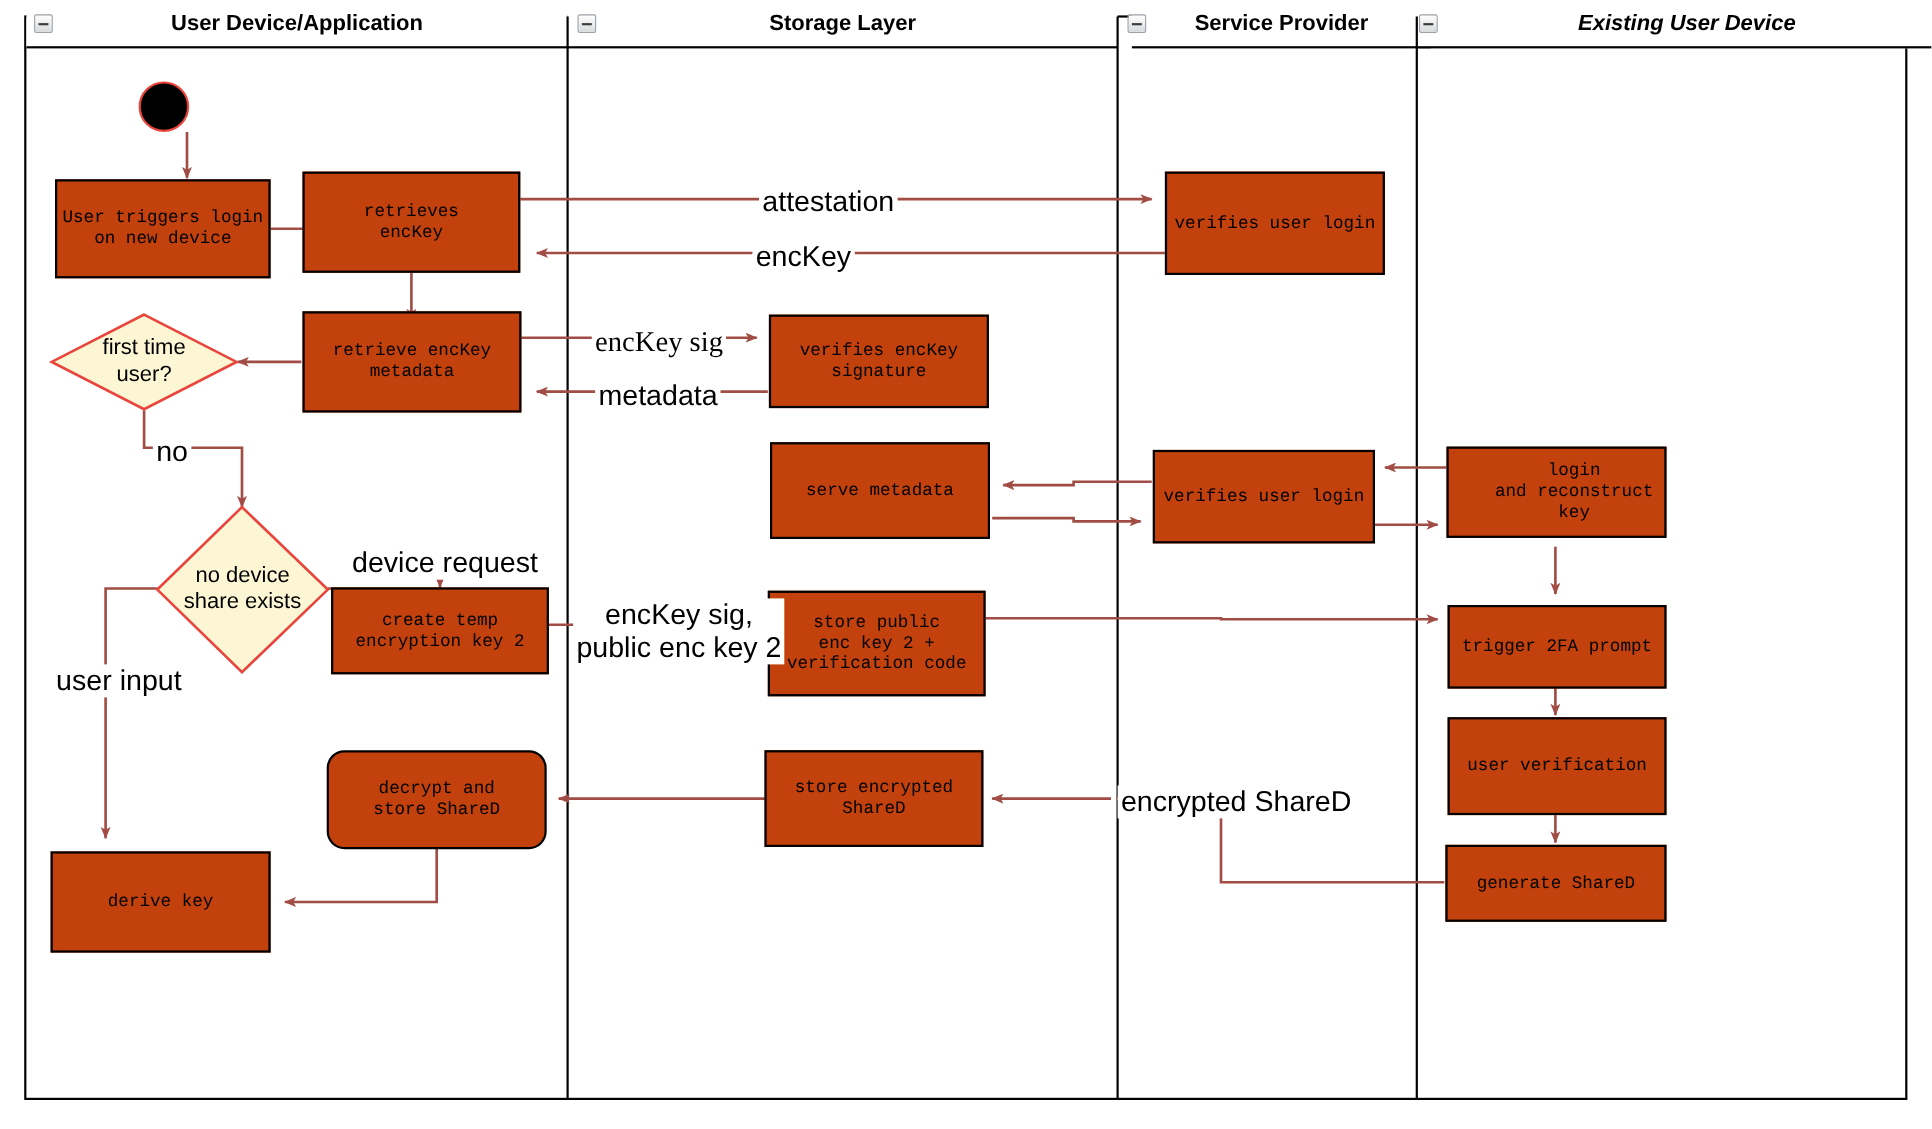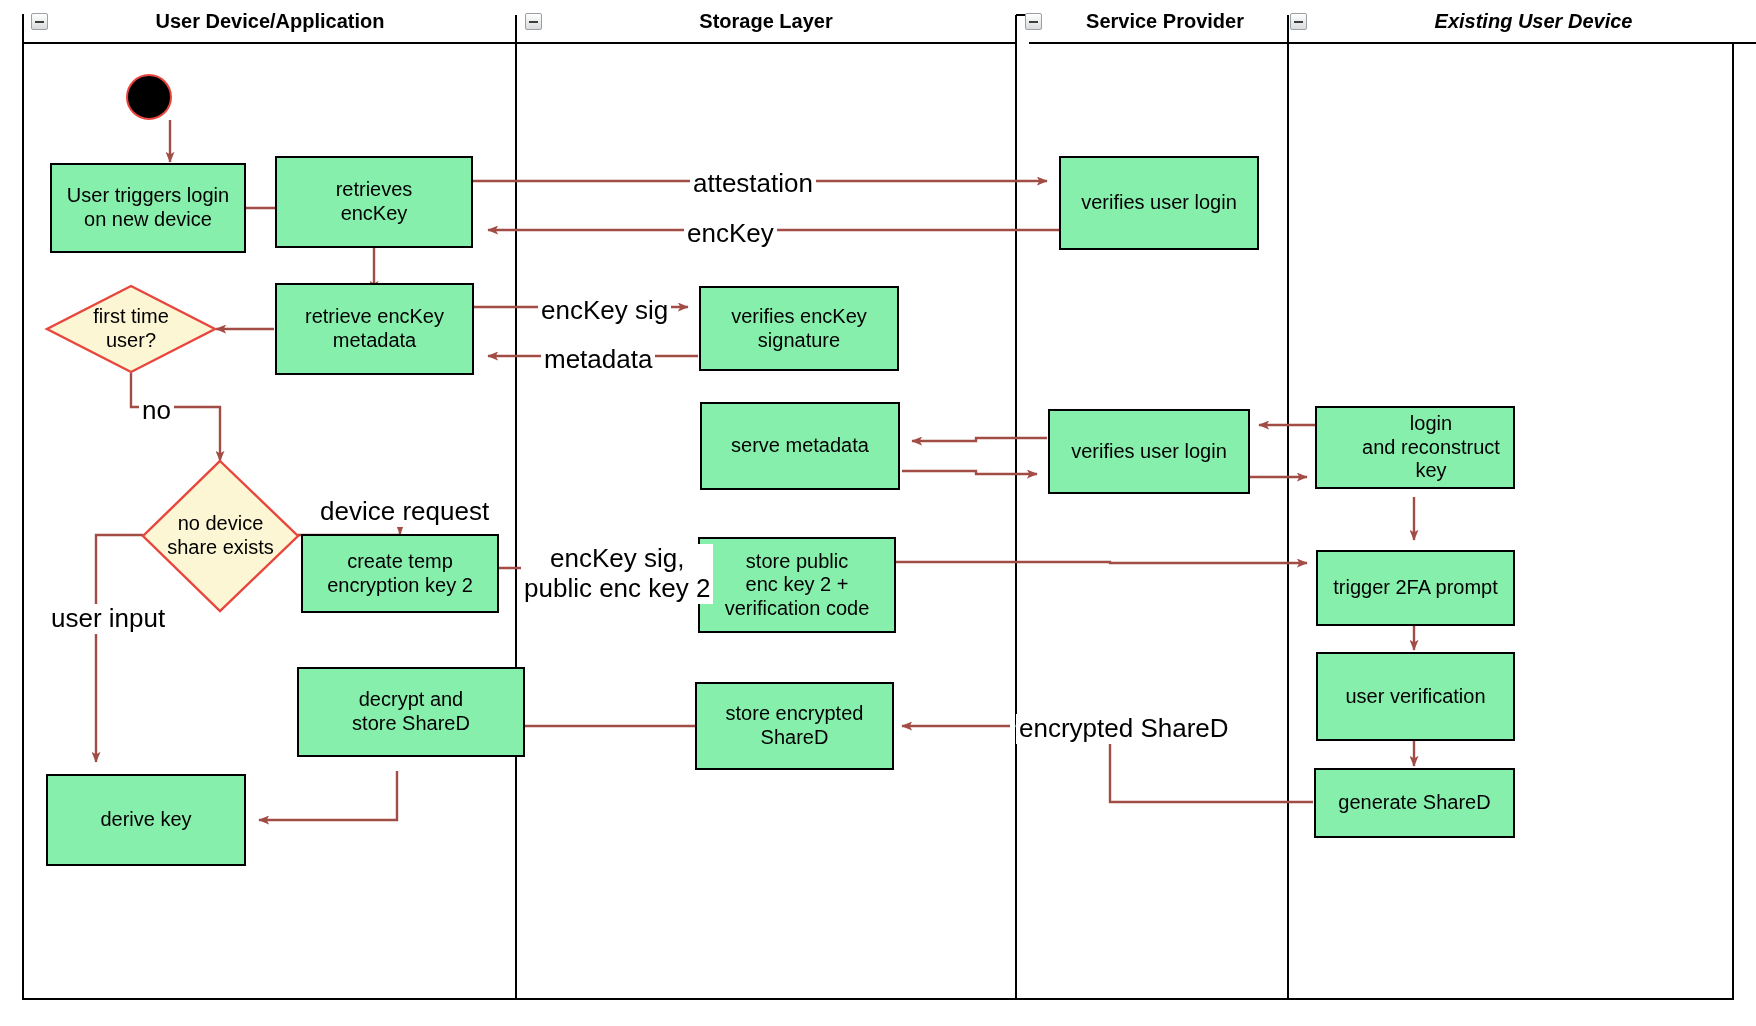--- a/index.html
+++ b/index.html
@@ -66,30 +66,31 @@
     width: 9px;
     height: 2px;
     background: #3c3c3c;
   }
 
   
   .node {
     position: absolute;
     box-sizing: border-box;
     border: 2px solid #000000;
-    background: #86efac;
+    background: #c2410c;
     display: flex;
     align-items: center;
     justify-content: center;
     text-align: center;
-    font-size: 20px;
+    font-size: 16px;
     line-height: 1.18;
     color: #000000;
     white-space: pre-line;
     padding: 2px 4px;
+    font-family: Liberation Mono, monospace;
   }
 
   .diamond-wrap {
     position: absolute;
   }
   .diamond-wrap svg {
     position: absolute;
     left: 0;
     top: 0;
     overflow: visible;
@@ -259,21 +260,21 @@
     <svg width="157" height="152" viewBox="0 0 157 152">
       <polygon points="78,1 156,76 78,151 1,76" fill="#fcf6d4" stroke="#e8453c" stroke-width="2.4"></polygon>
     </svg>
     <div class="diamond-label">no device
 share exists</div>
   </div>
 
   <div class="node" style="left:301px; top:534px; width:198px; height:79px;">create temp
 encryption key 2</div>
 
-  <div class="node" style="left:297px; top:667px; width:228px; height:90px;">decrypt and
+  <div class="node" style="left:297px; top:682px; width:200px; height:90px;border-radius:16px;">decrypt and
 store ShareD</div>
 
   <div class="node" style="left:46px; top:774px; width:200px; height:92px;">derive key</div>
 
   <div class="node" style="left:699px; top:286px; width:200px; height:85px;">verifies encKey
 signature</div>
 
   <div class="node" style="left:700px; top:402px; width:200px; height:88px;">serve metadata</div>
 
   <div class="node" style="left:698px; top:537px; width:198px; height:96px;">store public
@@ -293,21 +294,21 @@
   <div class="node" style="left:1316px; top:550px; width:199px; height:76px;">trigger 2FA prompt</div>
 
   <div class="node" style="left:1316px; top:652px; width:199px; height:89px;">user verification</div>
 
   <div class="node" style="left:1314px; top:768px; width:201px; height:70px;">generate ShareD</div>
 
   <div class="edge-label" style="left:690px; top:169px;">attestation</div>
 
   <div class="edge-label" style="left:684px; top:219px;">encKey</div>
 
-  <div class="edge-label" style="left:538px; top:296px;">encKey sig</div>
+  <div class="edge-label" style="left:538px; top:296px;font-family:Liberation Serif, serif;">encKey sig</div>
 
   <div class="edge-label" style="left:541px; top:345px;">metadata</div>
 
   <div class="edge-label" style="left:139px; top:396px;">no</div>
 
   <div class="edge-label" style="left:317px; top:497px;">device request</div>
 
   <div class="edge-label" style="left:521px; top:544px;">encKey sig,
 public enc key 2</div>
 

